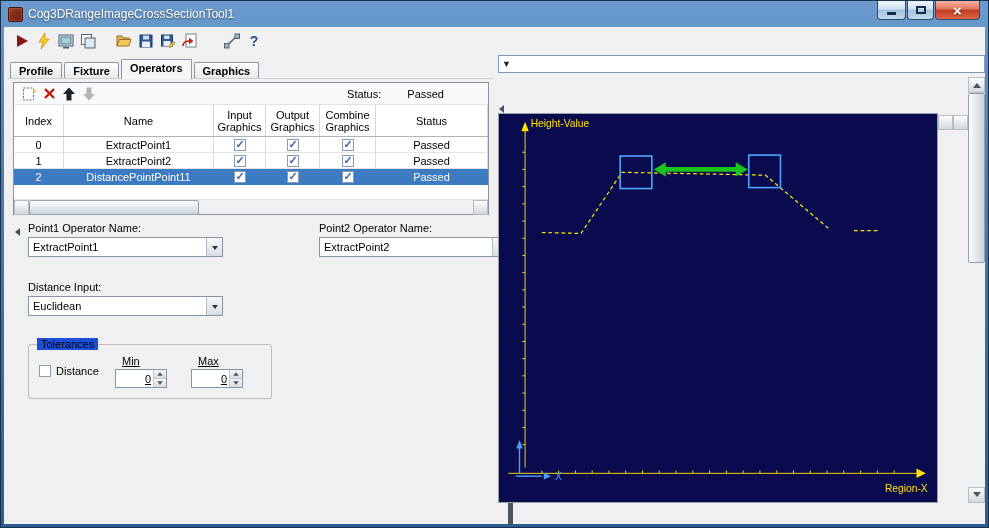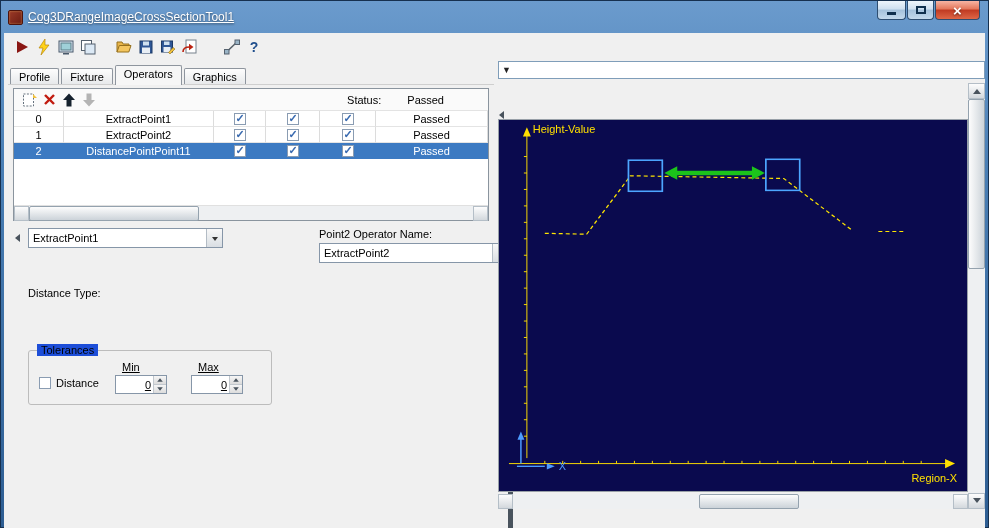--- a/index.html
+++ b/index.html
@@ -5,21 +5,21 @@
   html,body{margin:0;padding:0;background:#fff;}
   *{box-sizing:border-box;}
   .window{
     position:relative;width:989px;height:528px;
     font-family:"Liberation Sans",sans-serif;font-size:11px;color:#000;
     border:1px solid #16304f;
     background:linear-gradient(180deg,#6b9bcd 0%,#4a7fb5 30%,#2d5d92 100%);
     padding:0 3px 3px 3px;
   }
   
-  .titlebar{height:32px;display:flex;align-items:center;color:#fff;position:relative;text-decoration:underline;}
+  .titlebar{height:26px;display:flex;align-items:center;color:#fff;position:relative;}
   .app-icon{width:15px;height:15px;margin:0 5px 0 4px;border-radius:2px;
     background:linear-gradient(135deg,#9c3a28,#6b1d12);border:1px solid #4d130c;
     box-shadow:inset 0 0 2px rgba(255,220,120,.6);}
   .title{font-size:12px;text-shadow:0 1px 2px rgba(0,0,0,.55);}
   .caption-buttons{position:absolute;right:5px;top:0;display:flex;}
   .cap{height:19px;display:flex;align-items:center;justify-content:center;
     border:1px solid #2d4d70;border-top:none;border-radius:0 0 4px 4px;margin-left:1px;
     background:linear-gradient(#eef5fc 0%,#cfe0f0 45%,#a4c1db 50%,#c3d9ec 100%);}
   .cap.min{width:29px;} .cap.max{width:27px;} 
   .cap.close{width:45px;background:linear-gradient(#f6b4a3 0%,#e3765a 45%,#c03a22 50%,#de6747 100%);}
@@ -27,21 +27,21 @@
   .glyph-max{width:10px;height:8px;border:2px solid #10304e;}
   .glyph-close{color:#fff;font-weight:bold;font-size:15px;line-height:15px;text-shadow:0 1px 2px rgba(0,0,0,.5);}
   
   .client{position:relative;background:#f0f0f0;width:981px;height:497px;overflow:hidden;}
   
   .toolbar{position:absolute;left:0;top:0;width:100%;height:28px;display:flex;align-items:center;padding-left:7px;}
   .tbtn{width:22px;height:22px;display:flex;align-items:center;justify-content:center;border-radius:2px;}
   .tb-gap{width:14px;} .tb-gap.wide{width:20px;}
   .tbtn svg{display:block;}
   
-  .tabs{position:absolute;left:6px;top:4px;height:20px;display:flex;align-items:flex-end;}
+  .tabs{position:absolute;left:6px;top:4px;height:20px;display:flex;align-items:flex-end;font-weight:bold;}
   .tab{height:17px;padding:2px 8px 0 8px;margin-right:2px;border:1px solid #8e959e;border-bottom:none;
     border-radius:2px 2px 0 0;background:linear-gradient(#fdfdfd,#e6e8ea);cursor:default;}
   .tab.active{height:20px;background:#f6f6f6;position:relative;z-index:2;}
   .tab-baseline{position:absolute;left:4px;top:23px;width:486px;height:1px;background:#cfcfcf;}
   
   .left{position:absolute;left:0;top:28px;width:492px;height:448px;}
   .grid-box{position:absolute;left:9px;top:27px;width:476px;height:133px;border:1px solid #8a949e;background:#fff;}
   .op-toolbar{height:22px;display:flex;align-items:center;gap:2px;padding-left:6px;background:#fafafa;border-bottom:1px solid #e3e3e3;}
   .op-btn{width:18px;height:18px;display:flex;align-items:center;justify-content:center;}
   .op-status{margin-left:auto;display:flex;gap:26px;padding-right:44px;}
@@ -73,37 +73,37 @@
   .combo-text{flex:1;padding-left:4px;white-space:nowrap;overflow:hidden;}
   .combo-btn{width:16px;height:100%;border-left:1px solid #b3bcc5;
     background:linear-gradient(#f8f8f8,#d9dee3);display:flex;align-items:center;justify-content:center;flex:none;}
   .arr-dn{width:0;height:0;border:3.5px solid transparent;border-top:4px solid #333;margin-top:4px;}
   .f-p1{left:24px;top:167px;width:195px;}
   .f-p2{left:282px;top:167px;width:190px;margin-left:33px;}
   .f-dist{left:24px;top:226px;width:195px;}
   
   .groupbox{position:absolute;left:24px;top:289px;width:244px;height:55px;border:1px solid #bcbcbc;border-radius:3px;}
   .group-title{position:absolute;top:-7px;left:8px;background:#1d4ed8;padding:0 4px;}
-  .chk-row{position:absolute;left:10px;top:26px;display:flex;align-items:center;gap:5px;}
+  .chk-row{position:absolute;left:10px;top:20px;display:flex;align-items:center;gap:5px;}
   .mm{position:absolute;top:10px;text-decoration:underline;}
   .mm .lbl{display:block;padding-left:7px;margin-bottom:2px;}
   .mm-min{left:86px;} .mm-max{left:162px;}
   .spin{width:52px;height:19px;border:1px solid #8696a8;background:#fff;display:flex;}
   .spin-val{flex:1;text-align:right;padding:3px 2px 0 0;}
   .spin-btns{width:13px;display:flex;flex-direction:column;border-left:1px solid #c2c8ce;}
   .spin-btn{flex:1;display:flex;align-items:center;justify-content:center;background:linear-gradient(#f6f6f6,#dcdcdc);}
   .spin-btn:first-child{border-bottom:1px solid #c2c8ce;}
   .spin-btn .tri{transform:scale(.7);}
   
   .right{position:absolute;left:494px;top:26px;width:487px;height:450px;}
   .profile-combo{position:absolute;left:0;top:2px;width:487px;height:18px;border:1px solid #7f9db9;background:#fff;display:flex;align-items:center;}
   .profile-combo .combo-text{padding-left:4px;}
   .profile-combo .flat-arrow{width:15px;text-align:center;color:#222;font-size:9px;}
   .right-body{position:absolute;left:0;top:24px;right:0;bottom:0;display:flex;}
-  .chart-col{flex:1;display:flex;flex-direction:column;margin-top:36px;}
+  .chart-col{flex:1;display:flex;margin-top:36px;}
   .chart{flex:1;border:1px solid #98a0a8;background:#0a0a4e;overflow:hidden;}
   .chart svg{width:100%;height:100%;display:block;}
   .chart-hscroll{height:15px;margin-top:2px;}
   .vscroll{width:17px;display:flex;flex-direction:column;margin-left:0;background:#eef0f2;}
   .vscroll .sb-btn{width:17px;height:16px;}
   .sb-track-v{flex:1;position:relative;}
   .sb-thumb-v{position:absolute;left:0;width:17px;top:0;height:170px;
     background:linear-gradient(90deg,#fdfdfd,#ccd3d9);border:1px solid #94a2ae;border-radius:2px;}
   
   .statusbar{position:absolute;left:0;top:476px;width:100%;height:21px;display:flex;align-items:center;
@@ -235,20 +235,28 @@
             <svg width="16" height="16" viewBox="0 0 16 16">
                 <polygon points="8,14.5 2,8 5.5,8 5.5,1.5 10.5,1.5 10.5,8 14,8" fill="#b4b4b4"></polygon>
               </svg>
           </div>
           <div class="op-status">
             <span>Status:</span>
             <span>Passed</span>
           </div>
         </div>
 
+        <div class="ghead">
+          <div>Index</div>
+          <div>Name</div>
+          <div>Input Graphics</div>
+          <div>Output Graphics</div>
+          <div>Combine Graphics</div>
+          <div>Status</div>
+        </div>
 
         <div class="grow">
           <div>0</div>
           <div>ExtractPoint1</div>
           <div>
               <span class="cbx checked"></span>
             </div>
           <div>
               <span class="cbx checked"></span>
             </div>
@@ -293,38 +301,45 @@
           <div class="sb-track">
               <div class="sb-thumb" style="left:0;width:170px;"></div>
             </div>
           <div class="sb-btn">
               <div class="tri right"></div>
             </div>
         </div>
       </div>
 
       <div class="field f-p1">
+        <span class="lbl">Point1 Operator Name:</span>
         <div class="combo">
           <span class="combo-text">ExtractPoint1</span>
           <span class="combo-btn">
               <span class="arr-dn"></span>
             </span>
         </div>
       </div>
       <div class="field f-p2">
         <span class="lbl">Point2 Operator Name:</span>
         <div class="combo">
           <span class="combo-text">ExtractPoint2</span>
           <span class="combo-btn">
               <span class="arr-dn"></span>
             </span>
         </div>
       </div>
       <div class="field f-dist">
-        <span class="lbl">Distance Type:</span>
+        <span class="lbl">Distance Input:</span>
+        <div class="combo">
+          <span class="combo-text">Euclidean</span>
+          <span class="combo-btn">
+              <span class="arr-dn"></span>
+            </span>
+        </div>
       </div>
 
       <div class="groupbox">
         <span class="group-title">Tolerances</span>
         <div class="chk-row">
           <span class="cbx"></span>
           <span>Distance</span>
         </div>
         <div class="mm mm-min">
           <span class="lbl">Min</span>

